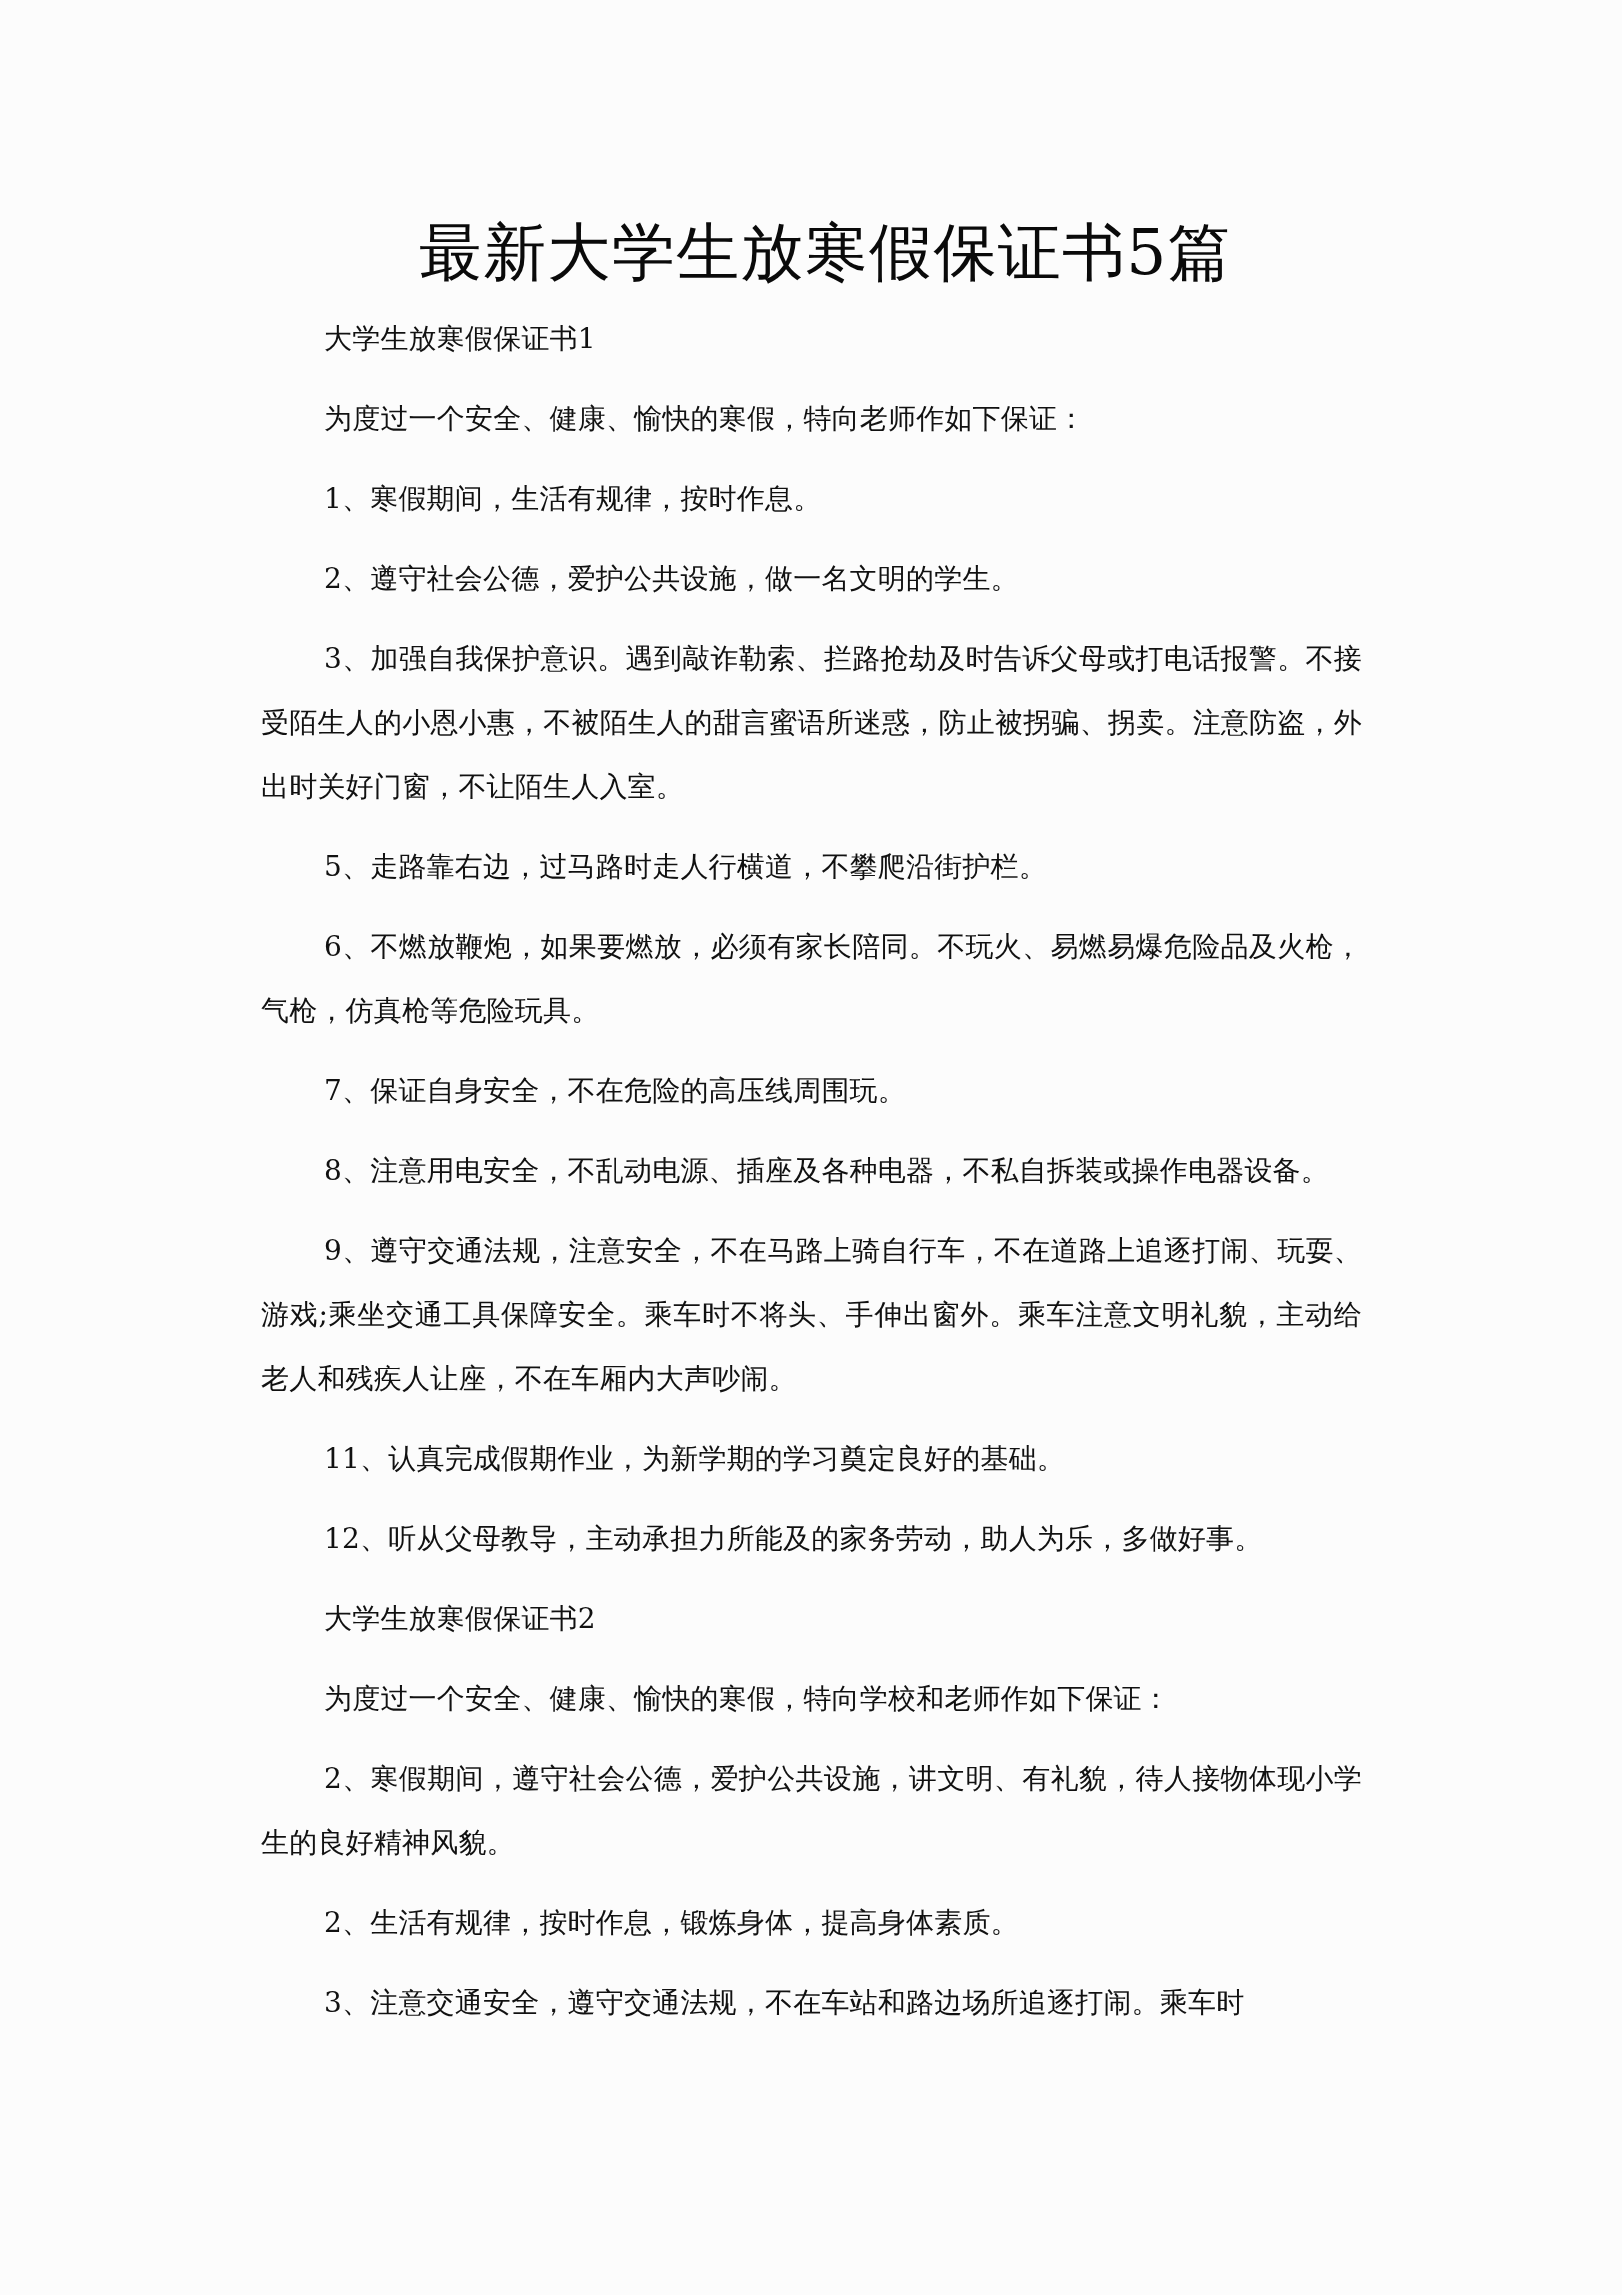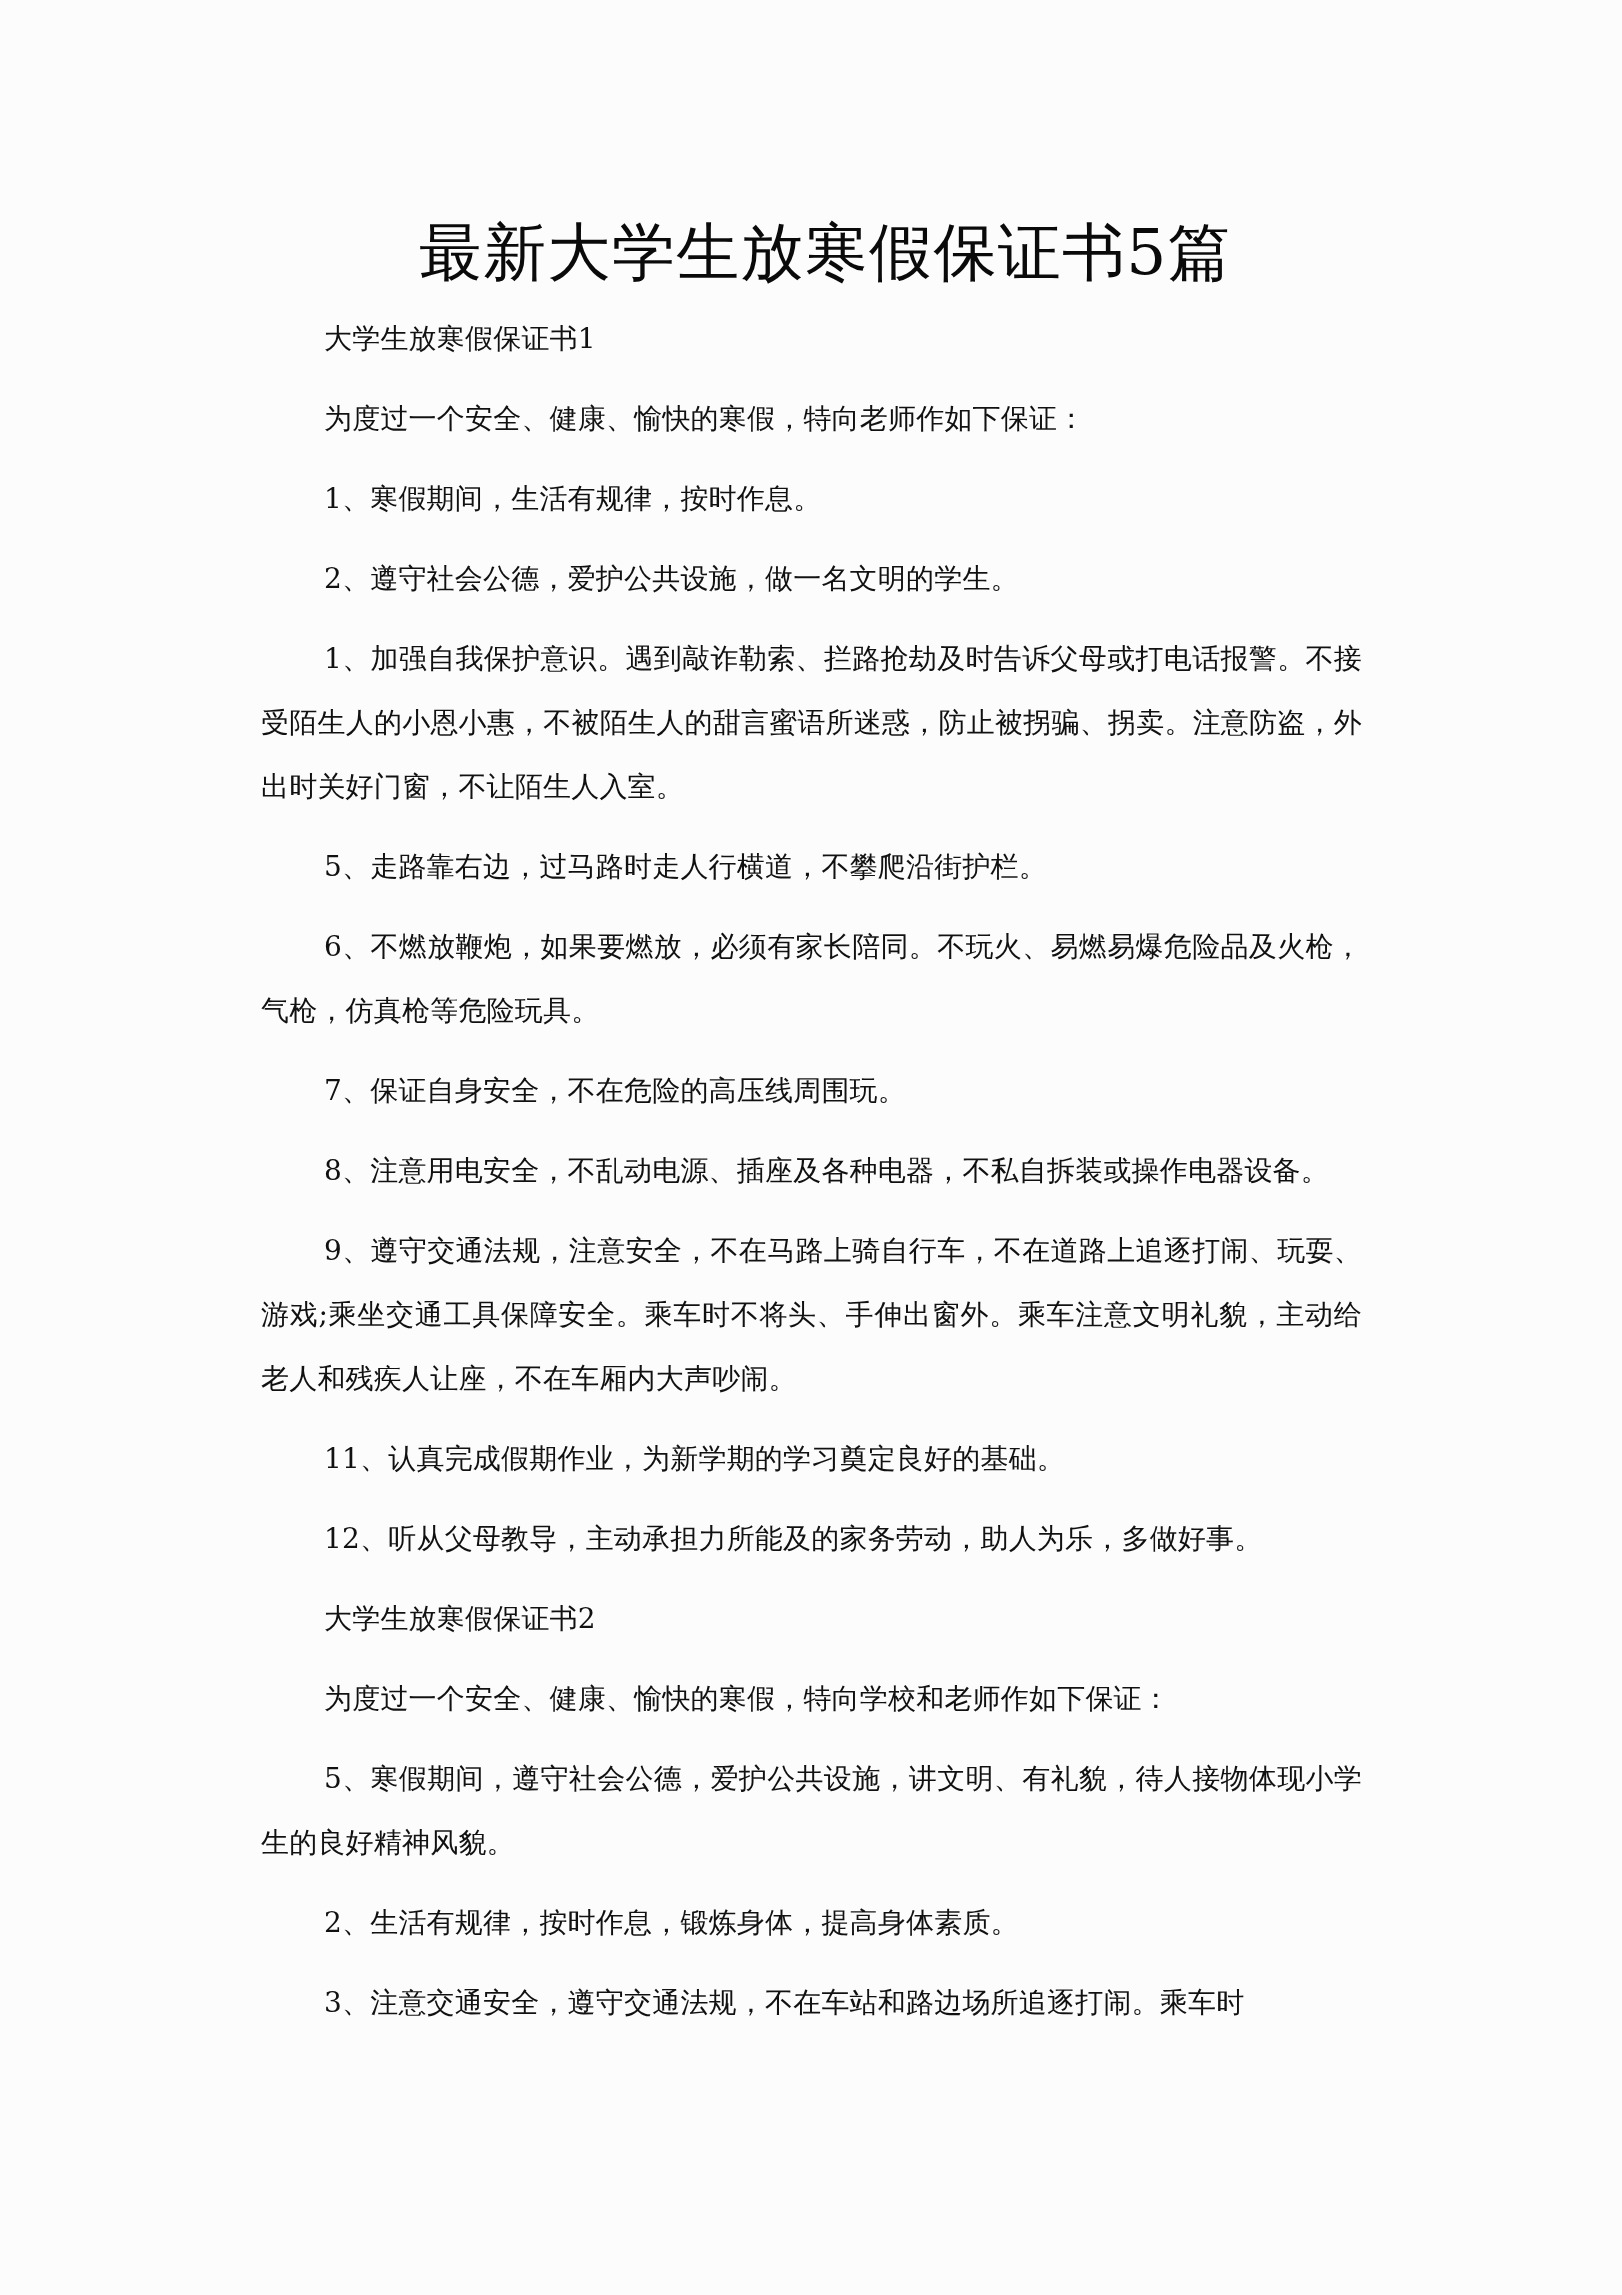--- a/index.html
+++ b/index.html
@@ -57,29 +57,29 @@
 
 <div class="page">
   <h1 class="title">最新大学生放寒假保证书5篇</h1>
 
   <div class="content">
 
     <p class="para">大学生放寒假保证书1</p>
     <p class="para">为度过一个安全、健康、愉快的寒假，特向老师作如下保证：</p>
     <p class="para">1、寒假期间，生活有规律，按时作息。</p>
     <p class="para">2、遵守社会公德，爱护公共设施，做一名文明的学生。</p>
-    <p class="para">1、加强自我保护意识。遇到敲诈勒索、拦路抢劫及时告诉父母或打电话报警。不接受陌生人的小恩小惠，不被陌生人的甜言蜜语所迷惑，防止被拐骗、拐卖。注意防盗，外出时关好门窗，不让陌生人入室。</p>
+    <p class="para">3、加强自我保护意识。遇到敲诈勒索、拦路抢劫及时告诉父母或打电话报警。不接受陌生人的小恩小惠，不被陌生人的甜言蜜语所迷惑，防止被拐骗、拐卖。注意防盗，外出时关好门窗，不让陌生人入室。</p>
     <p class="para">5、走路靠右边，过马路时走人行横道，不攀爬沿街护栏。</p>
     <p class="para">6、不燃放鞭炮，如果要燃放，必须有家长陪同。不玩火、易燃易爆危险品及火枪，气枪，仿真枪等危险玩具。</p>
     <p class="para">7、保证自身安全，不在危险的高压线周围玩。</p>
     <p class="para">8、注意用电安全，不乱动电源、插座及各种电器，不私自拆装或操作电器设备。</p>
     <p class="para">9、遵守交通法规，注意安全，不在马路上骑自行车，不在道路上追逐打闹、玩耍、游戏;乘坐交通工具保障安全。乘车时不将头、手伸出窗外。乘车注意文明礼貌，主动给老人和残疾人让座，不在车厢内大声吵闹。</p>
     <p class="para">11、认真完成假期作业，为新学期的学习奠定良好的基础。</p>
     <p class="para">12、听从父母教导，主动承担力所能及的家务劳动，助人为乐，多做好事。</p>
 
     <p class="para">大学生放寒假保证书2</p>
     <p class="para">为度过一个安全、健康、愉快的寒假，特向学校和老师作如下保证：</p>
-    <p class="para">5、寒假期间，遵守社会公德，爱护公共设施，讲文明、有礼貌，待人接物体现小学生的良好精神风貌。</p>
+    <p class="para">2、寒假期间，遵守社会公德，爱护公共设施，讲文明、有礼貌，待人接物体现小学生的良好精神风貌。</p>
     <p class="para">2、生活有规律，按时作息，锻炼身体，提高身体素质。</p>
     <p class="para">3、注意交通安全，遵守交通法规，不在车站和路边场所追逐打闹。乘车时</p>
   </div>
 </div>
 
 
 </body></html>

